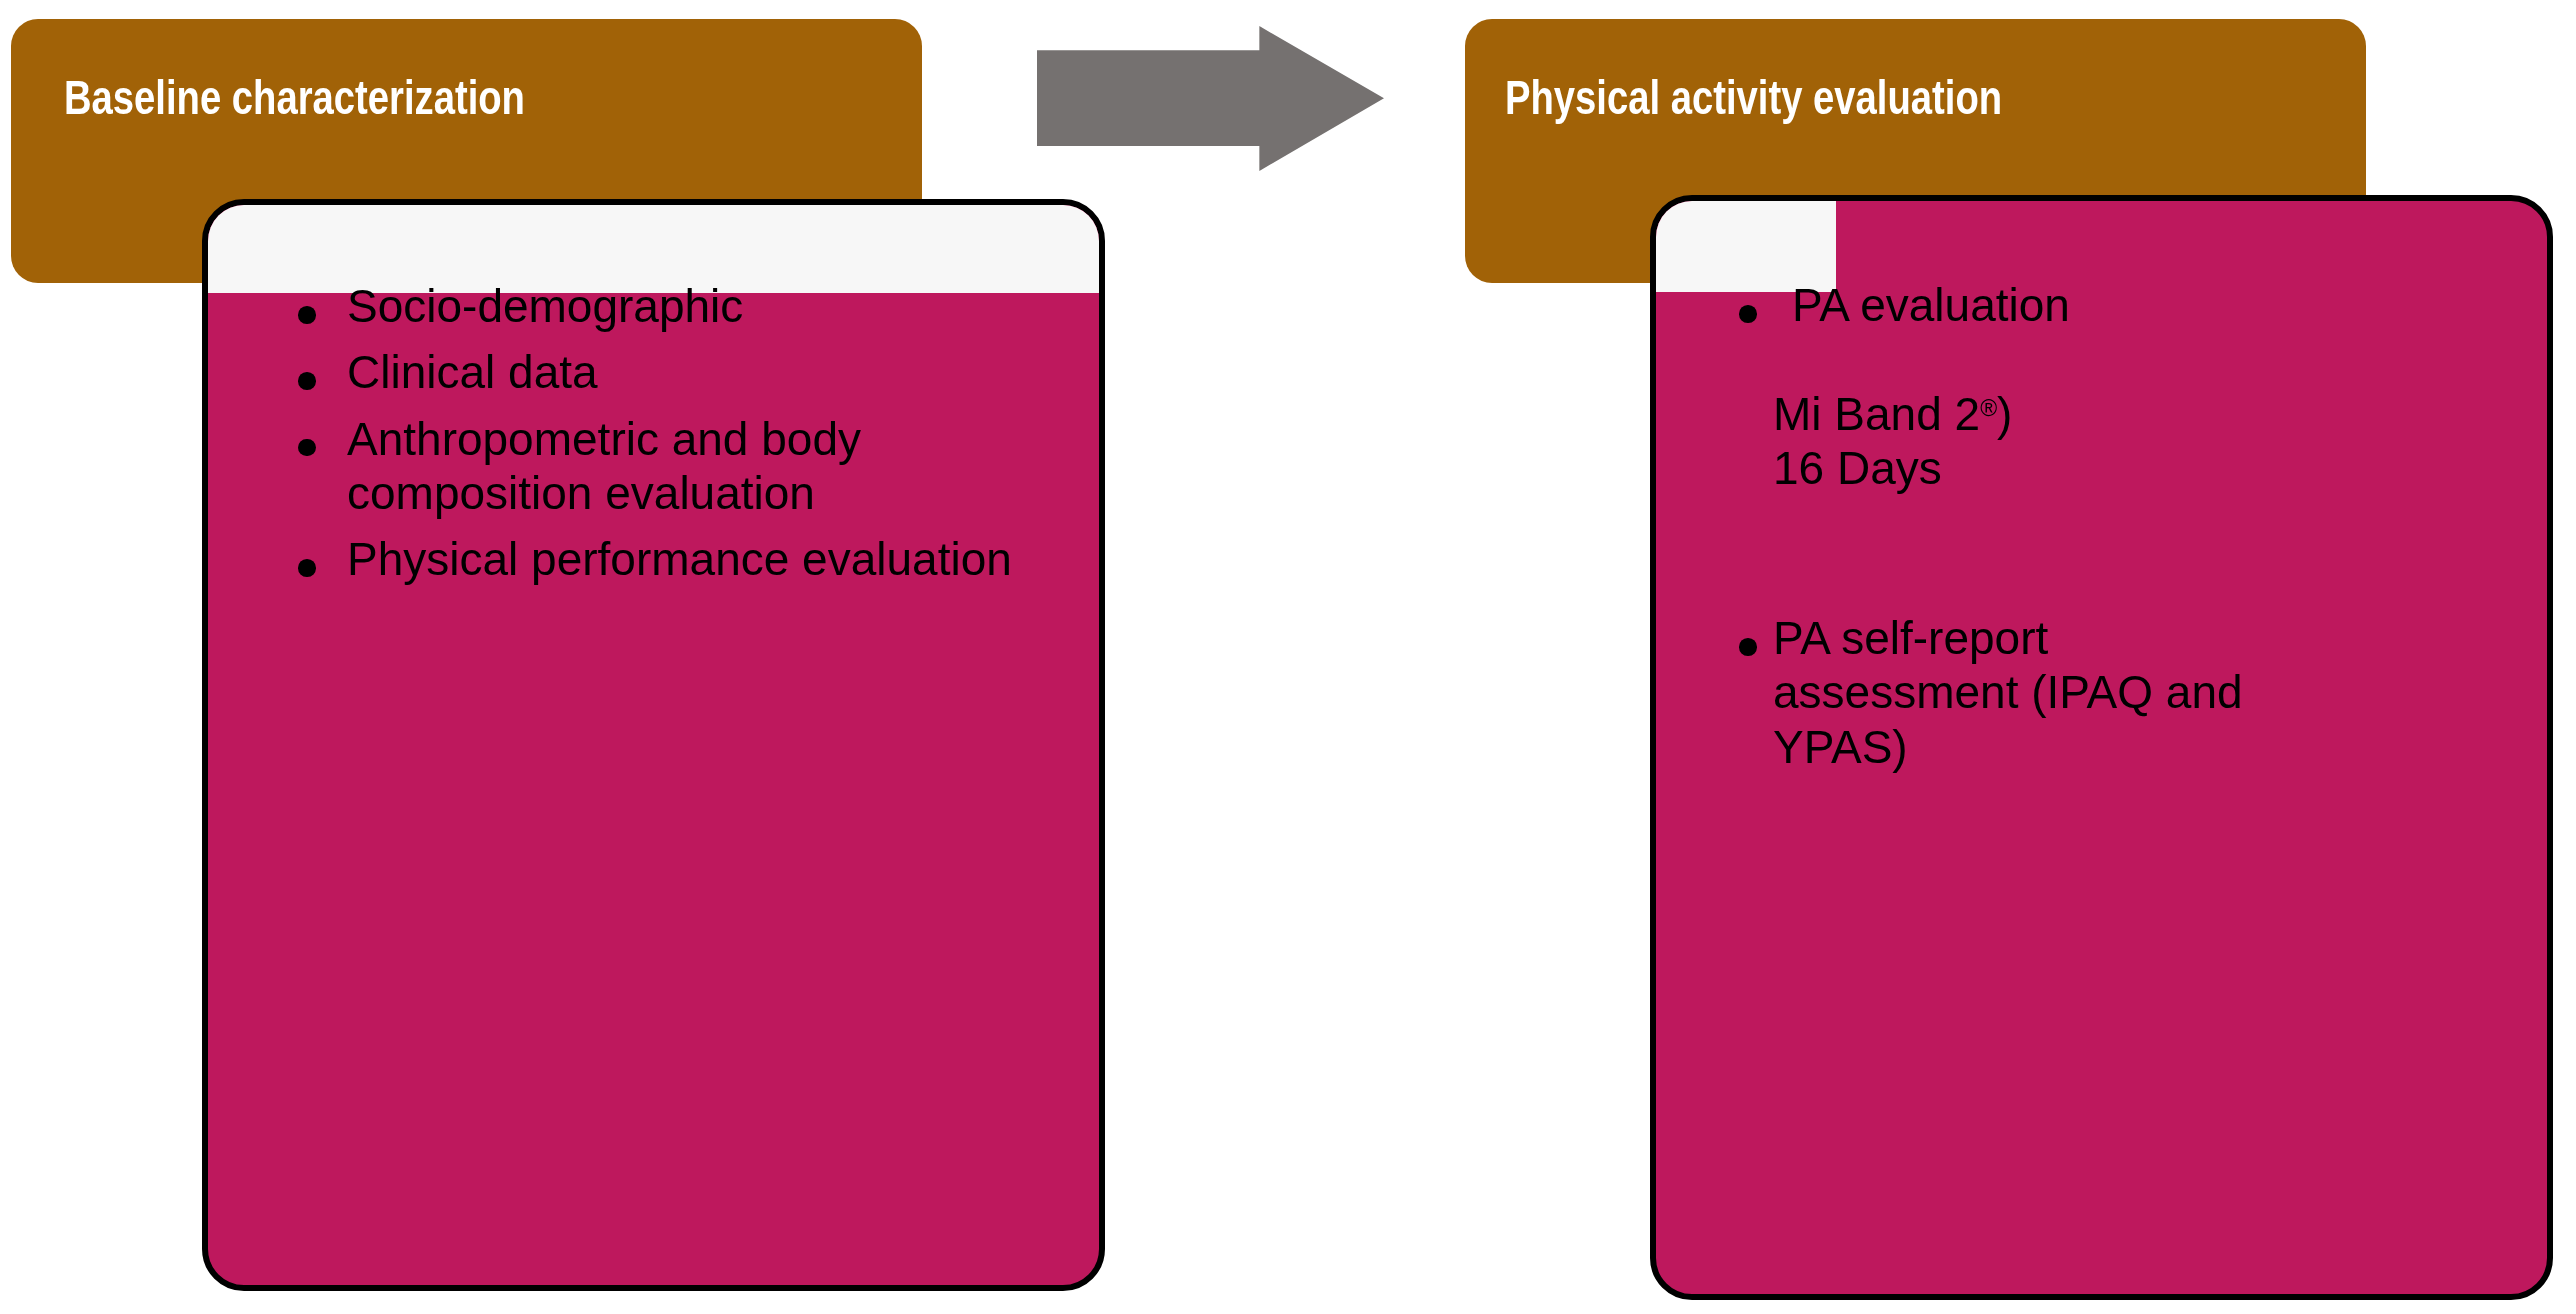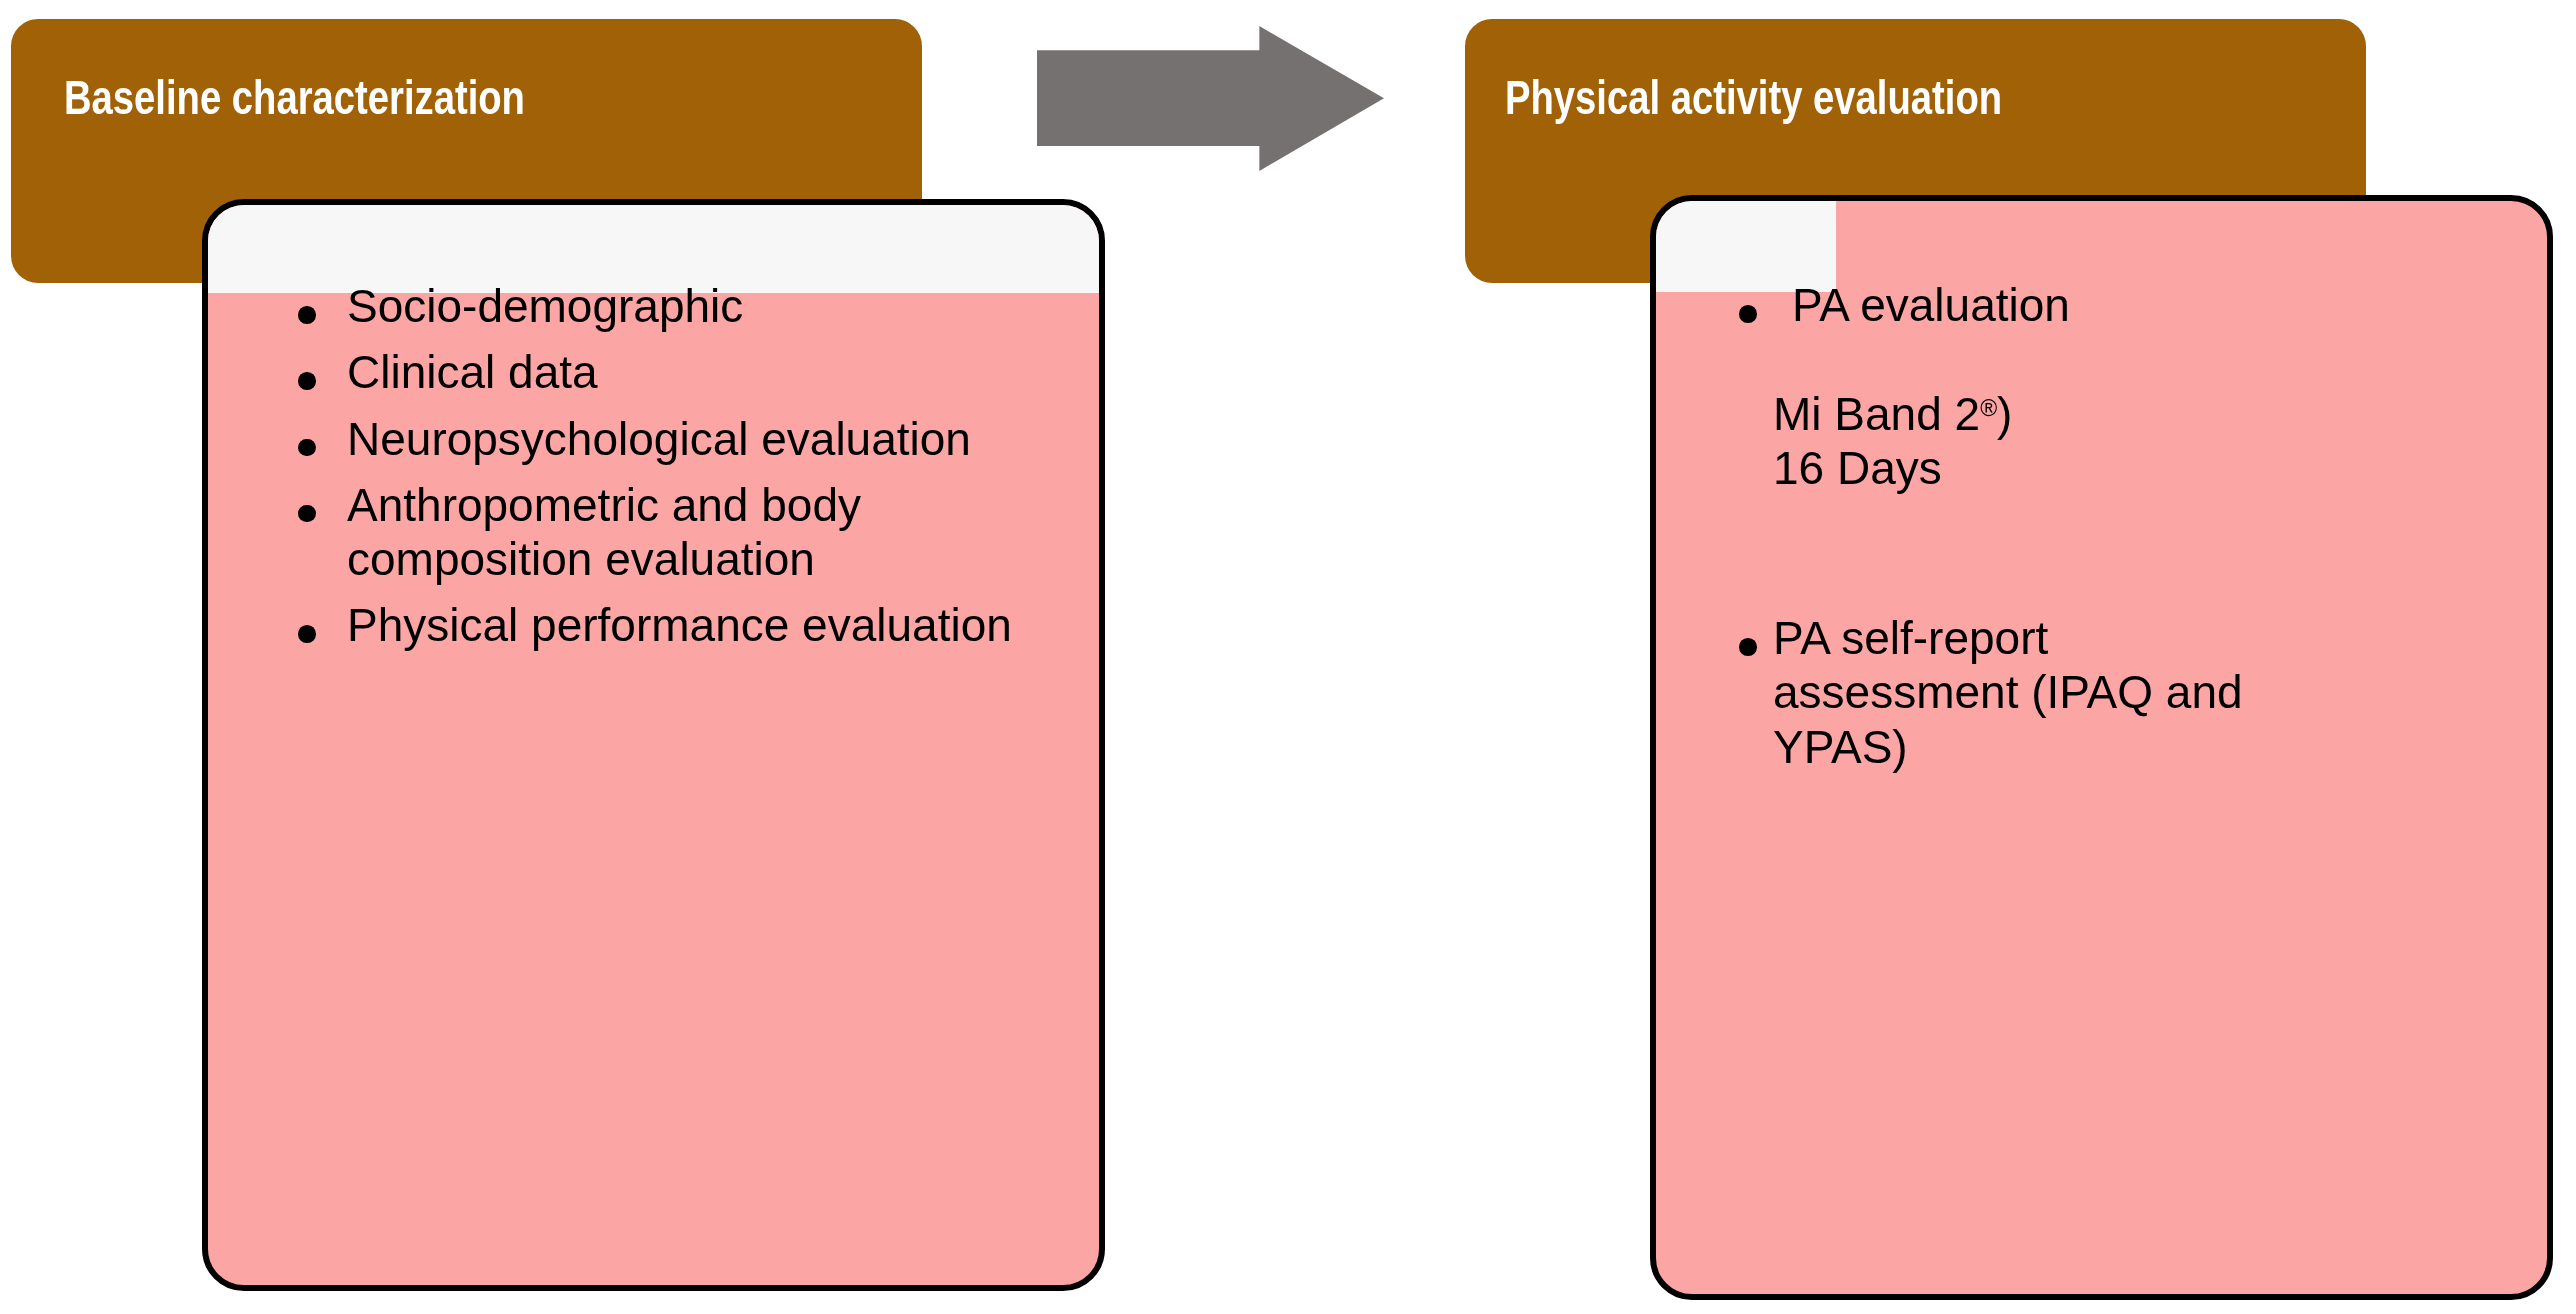--- a/index.html
+++ b/index.html
@@ -39,21 +39,21 @@
 
   #header-left  { left: 10.8px;   top: 19px; width: 911px; height: 264px; }
   #header-right { left: 1465px; top: 19px; width: 901px; height: 264px; }
 
   #header-left .bar-title  { left: 53px; top: 54px; }
   #header-right .bar-title { left: 40px; top: 54px; }
 
   
   .card {
     position: absolute;
-    background: #fca5a5;
+    background: #be185d;
     border: 6px solid #000000;
     border-radius: 42px;
     box-sizing: border-box;
     overflow: hidden;
   }
   
   .card .tint {
     position: absolute;
     left: 0;
     right: 0;
@@ -150,24 +150,20 @@
       <li>
         <span class="dot"></span>
         <span class="txt">Socio-demographic</span>
       </li>
       <li>
         <span class="dot"></span>
         <span class="txt">Clinical data</span>
       </li>
       <li>
         <span class="dot"></span>
-        <span class="txt">Neuropsychological evaluation</span>
-      </li>
-      <li>
-        <span class="dot"></span>
         <span class="txt">Anthropometric and body composition evaluation</span>
       </li>
       <li>
         <span class="dot"></span>
         <span class="txt">Physical performance evaluation</span>
       </li>
     </ul>
   </div>
 
   <div class="card" id="card-right">

